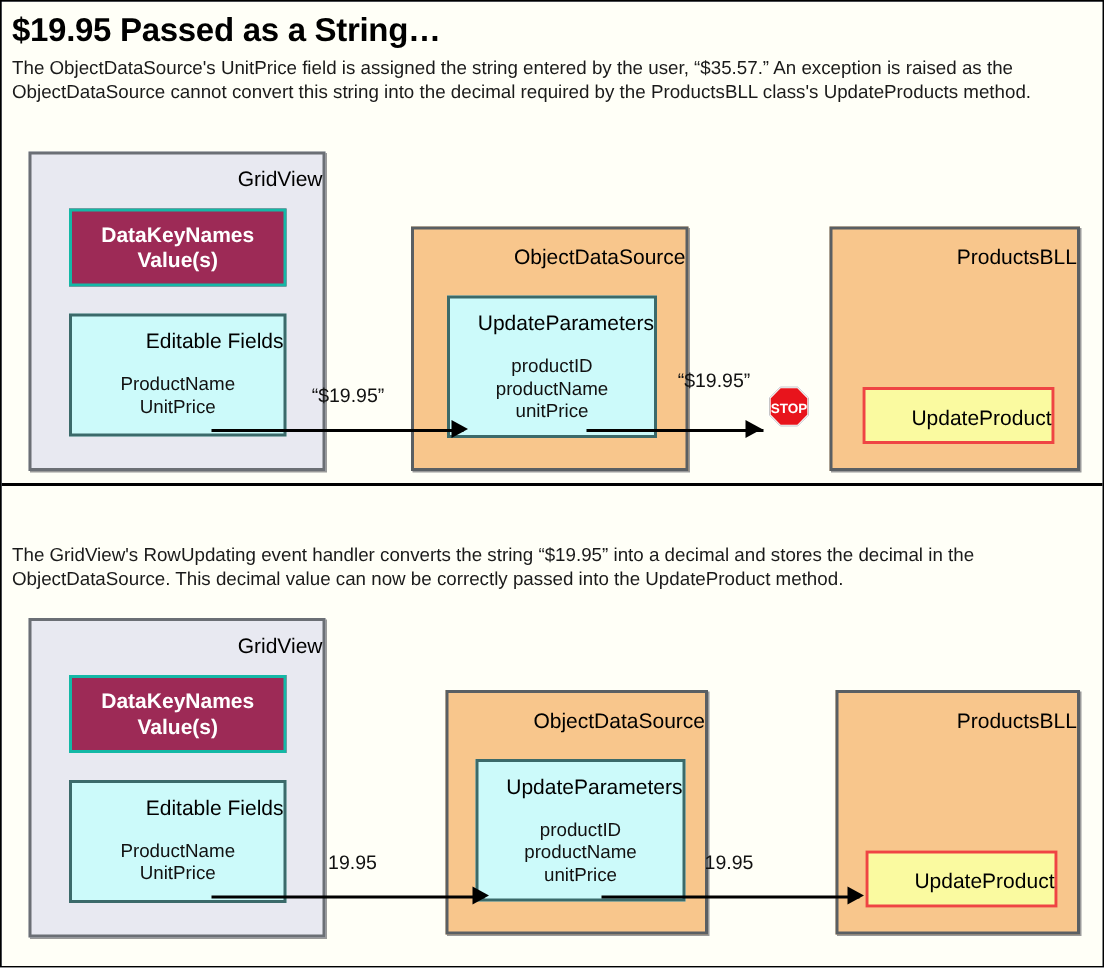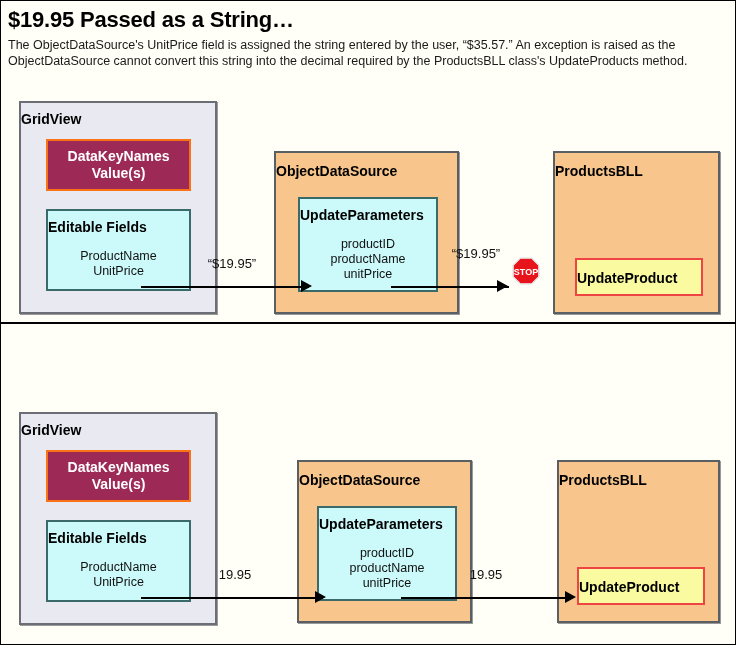--- a/index.html
+++ b/index.html
@@ -59,38 +59,38 @@
     border: 2px solid #6b6f75;
     box-shadow: 1px 1px 0 #9a9a9a;
   }
   .box-outer-orange {
     background: #f8c68c;
     border: 2px solid #5a5f63;
     box-shadow: 1px 1px 0 #9a9a9a;
   }
   .box-magenta {
     background: #9d2a56;
-    border: 2px solid #f97316;
+    border: 2px solid #14b8a6;
     color: #ffffff;
   }
   .box-cyan {
     background: #ccfafa;
     border: 2px solid #3b6a6a;
   }
   .box-yellow {
     background: #fafaa0;
     border: 2px solid #ef4444;
   }
   .box-title {
     position: absolute;
     left: 0;
     right: 0;
-    text-align: left;
+    text-align: right;
     font-size: 14px;
-    font-weight: bold;
+    font-weight: normal;
     color: #000;
   }
   .box-lines {
     position: absolute;
     left: 0;
     right: 0;
     text-align: center;
     font-size: 12.5px;
     line-height: 15px;
     color: #111;
@@ -188,20 +188,21 @@
         <polygon points="8.2,1 19.8,1 27,8.2 27,19.8 19.8,27 8.2,27 1,19.8 1,8.2" fill="#e8141c" stroke="#ffffff" stroke-width="1.6"></polygon>
         <polygon points="8.2,1 19.8,1 27,8.2 27,19.8 19.8,27 8.2,27 1,19.8 1,8.2" fill="none" stroke="#c0c0c0" stroke-width="0.6"></polygon>
         <text x="14" y="18" font-family="'Liberation Sans', sans-serif" font-size="9" font-weight="bold" fill="#ffffff" text-anchor="middle">STOP</text>
       </svg>
     </div>
   </div>
 
   <div class="section" id="section-decimal">
 
 
+    <div class="section-desc" style="top:39px;">The GridView's RowUpdating event handler converts the string “$19.95” into a decimal and stores the decimal in the ObjectDataSource. This decimal value can now be correctly passed into the UpdateProduct method.</div>
 
     <div class="box box-outer-gridview" style="left:18px; top:88px; width:198px; height:213px;">
       <div class="box-title" style="top:8px;">GridView</div>
 
       <div class="box box-magenta" style="left:25px; top:36px; width:145px; height:52px;">
         <div class="box-lines bold-white" style="top:7px;">DataKeyNames</div>
         <div class="box-lines bold-white" style="top:24px;">Value(s)</div>
       </div>
 
       <div class="box box-cyan" style="left:25px; top:106px; width:145px; height:82px;">

